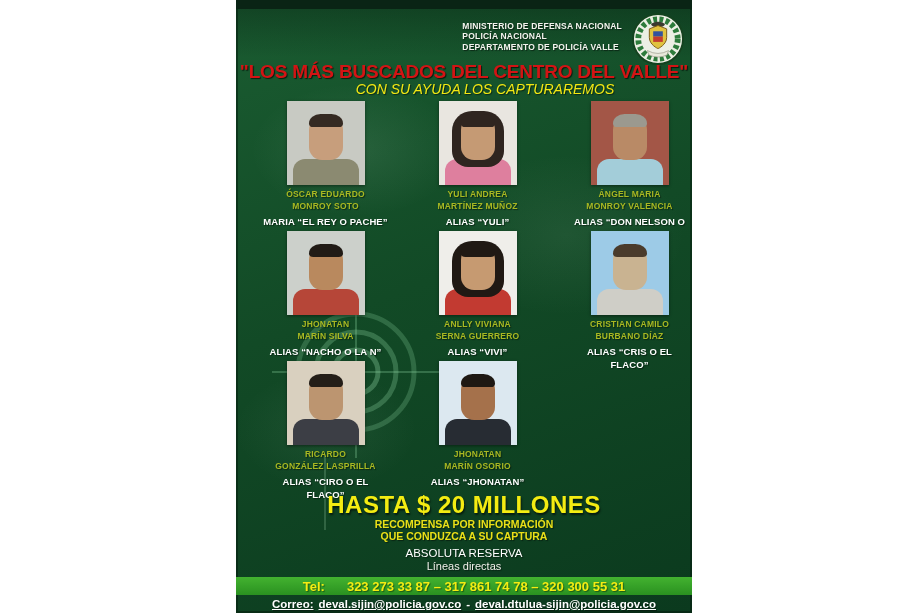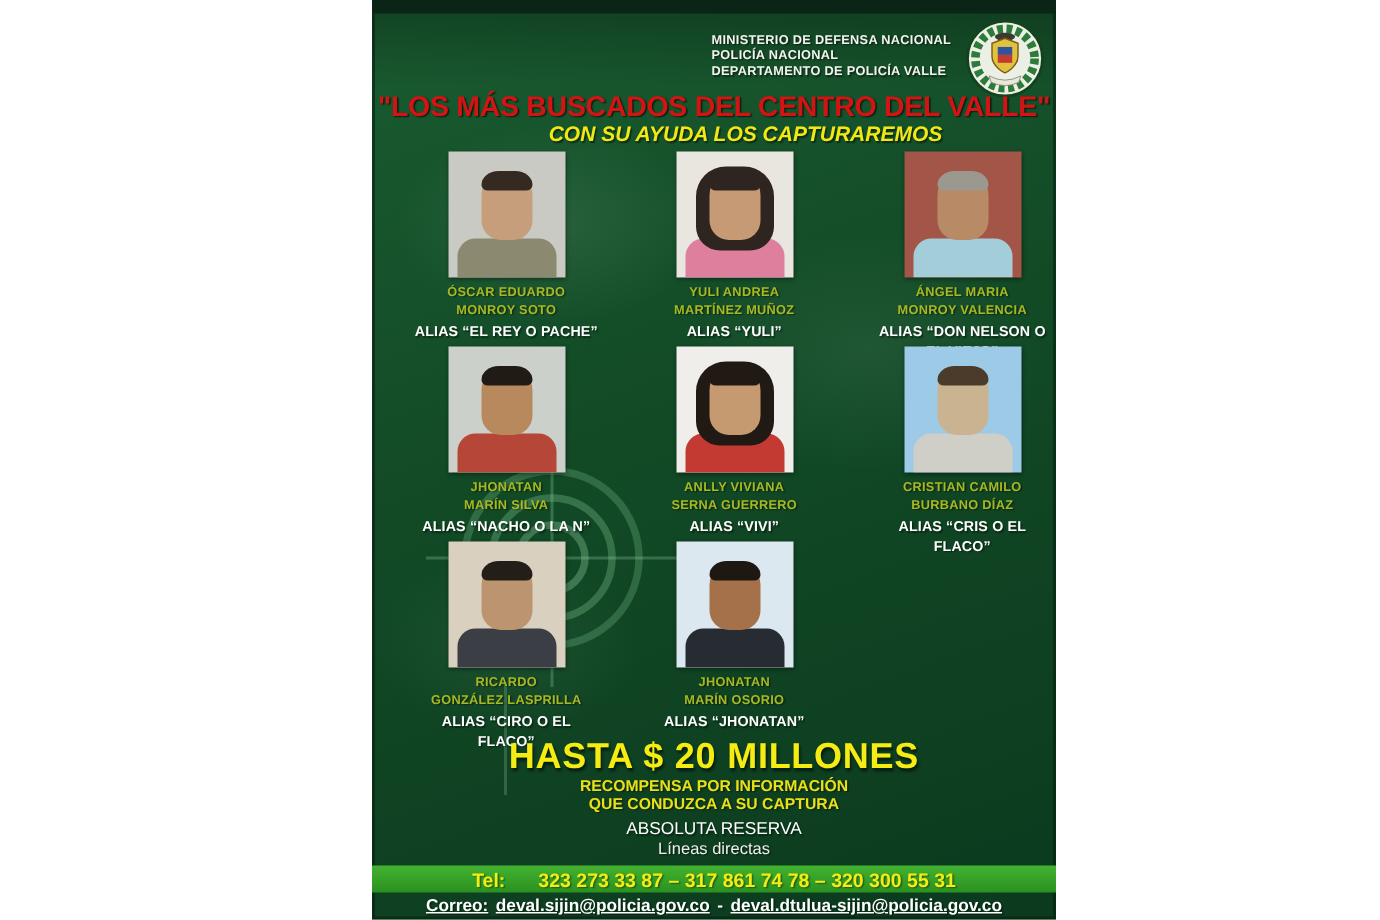--- a/index.html
+++ b/index.html
@@ -8,33 +8,32 @@
     font-family:"Liberation Sans", sans-serif;overflow:hidden;
   }
   .poster{
     position:absolute;left:236px;top:0;width:456px;height:613px;overflow:hidden;
     background:
       radial-gradient(150px 95px at 120px 150px, rgba(195,228,205,0.10), transparent 70%),
       radial-gradient(170px 115px at 330px 235px, rgba(195,228,205,0.08), transparent 70%),
       radial-gradient(130px 85px at 90px 430px, rgba(195,228,205,0.07), transparent 70%),
       linear-gradient(160deg, #1a5c31 0%, #124a26 45%, #0b3a1e 100%);
     box-shadow:inset 0 0 0 2px rgba(5,30,15,0.55);
-    margin-left:12px;
   }
   .decor-target{position:absolute;left:36px;top:286px;z-index:0;pointer-events:none;}
   .streak{position:absolute;left:88px;top:455px;width:2px;height:75px;background:rgba(205,255,215,0.18);z-index:0;}
   .header-shade{position:absolute;left:0;top:0;width:100%;height:58px;
     background:linear-gradient(to bottom, rgba(4,24,12,0.40), rgba(4,24,12,0));z-index:0;}
   .content{position:relative;z-index:1;display:flex;flex-direction:column;height:100%;}
   .top-edge{height:9px;background:#0a2415;}
   .header-row{display:flex;justify-content:flex-end;align-items:flex-start;height:48px;padding:5px 8px 0 0;gap:10px;}
   .agency{color:#f3f4ee;font-size:8.5px;font-weight:bold;line-height:10.5px;letter-spacing:.2px;margin-top:7px;text-align:left;text-shadow:1px 1px 1px rgba(0,0,0,.5);}
   .badge{margin-top:-1px;}
   .title{color:#d31414;font-weight:bold;font-size:19px;line-height:20px;text-align:center;letter-spacing:-.2px;text-shadow:1px 1px 1px rgba(0,0,0,.65);}
-  .subtitle{color:#f2e813;font-weight:bold;font-style:italic;font-size:14px;line-height:15px;text-align:center;text-shadow:1px 1px 1px rgba(0,0,0,.5);padding-left:42px;}
+  .subtitle{color:#f2e813;font-weight:normal;font-style:italic;font-size:14px;line-height:15px;text-align:center;text-shadow:1px 1px 1px rgba(0,0,0,.5);padding-left:42px;}
   .grid{display:grid;grid-template-columns:repeat(3,1fr);grid-template-rows:repeat(3,130px);margin-top:4px;}
   .card{text-align:center;padding-left:27px;}
   .photo{width:78px;height:84px;margin:0 auto 3px;position:relative;overflow:hidden;background:var(--bg,#ccc);box-shadow:0 1px 3px rgba(0,0,0,.45);}
   .shoulders{position:absolute;bottom:0;left:50%;transform:translateX(-50%);width:66px;height:26px;background:var(--shirt,#555);border-radius:12px 12px 0 0;}
   .sidehair{position:absolute;top:10px;left:50%;transform:translateX(-50%);width:52px;height:var(--sideh,0px);background:var(--hair,#222);border-radius:20px 20px 16px 16px;}
   .head{position:absolute;top:13px;left:50%;transform:translateX(-50%);width:34px;height:46px;background:var(--skin,#caa);border-radius:16px 16px 13px 13px;}
   .head::before{content:'';position:absolute;top:0;left:0;right:0;height:13px;background:var(--hair,#222);border-radius:16px 16px 6px 6px / 13px 13px 5px 5px;}
   .pname{color:#a8b822;font-size:8.5px;font-weight:bold;line-height:12.5px;letter-spacing:.2px;text-shadow:1px 1px 1px rgba(0,0,0,.45);}
   .palias{color:#ffffff;font-size:9.5px;font-weight:bold;line-height:13px;margin-top:2px;letter-spacing:.1px;text-shadow:1px 1px 1px rgba(0,0,0,.45);}
   .reward{text-align:center;margin-top:1px;}
@@ -89,21 +88,21 @@
 
     <div class="grid">
       <div class="card">
         <div class="photo" style="--bg:#c8cac3;--skin:#c79e7c;--hair:#352a22;--shirt:#8b8a71;--sideh:0px">
           <div class="shoulders"></div>
           <div class="sidehair"></div>
           <div class="head"></div>
         </div>
         <div class="pname">ÓSCAR EDUARDO</div>
         <div class="pname">MONROY SOTO</div>
-        <div class="palias">ALIAS “EL REY O PACHE”</div>
+        <div class="palias">MARIA “EL REY O PACHE”</div>
       </div>
       <div class="card">
         <div class="photo" style="--bg:#e9e6e0;--skin:#c59a74;--hair:#2f2520;--shirt:#de7f9e;--sideh:56px">
           <div class="shoulders"></div>
           <div class="sidehair"></div>
           <div class="head"></div>
         </div>
         <div class="pname">YULI ANDREA</div>
         <div class="pname">MARTÍNEZ MUÑOZ</div>
         <div class="palias">ALIAS “YULI”</div>

